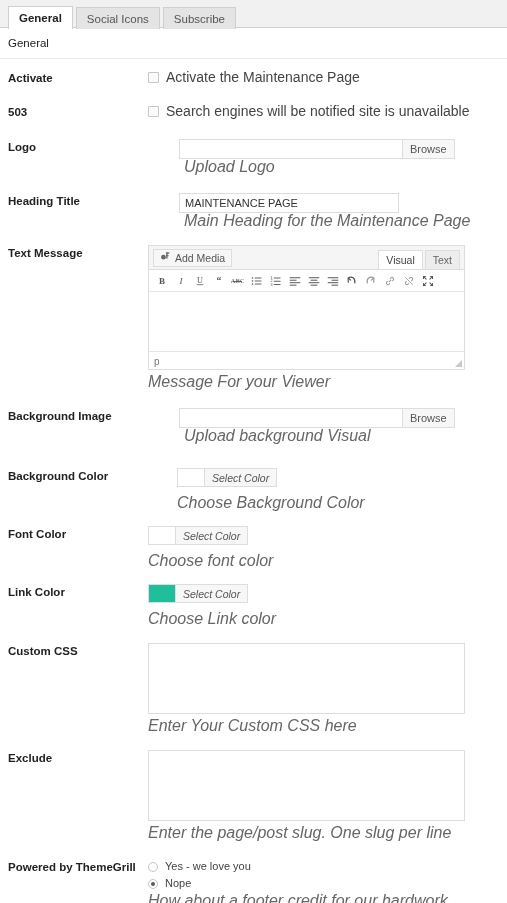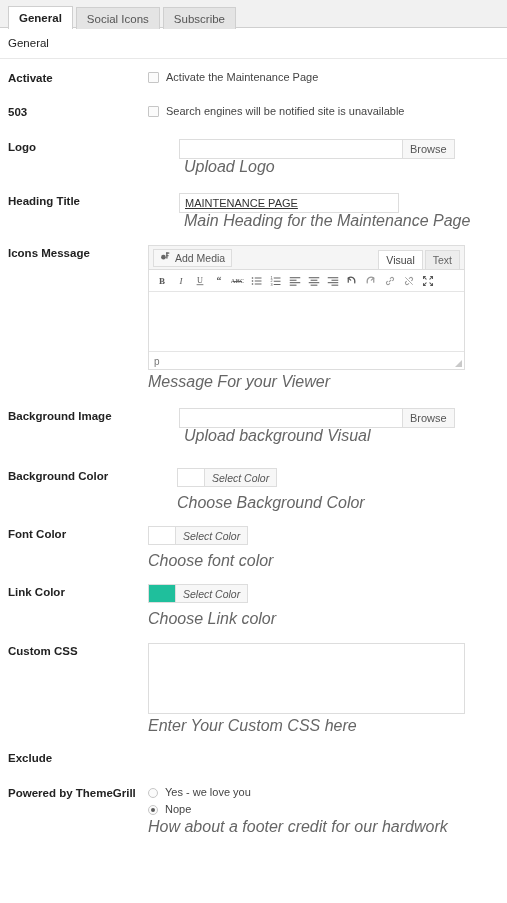--- a/index.html
+++ b/index.html
@@ -93,35 +93,34 @@
   
   .cbline { display: flex; align-items: center; }
   .cbox {
     width: 11px; height: 11px;
     border: 1px solid #c6c6c6;
     background: #fbfbfb;
     flex: 0 0 11px;
     margin-right: 7px;
     border-radius: 1px;
   }
-  .cblabel { font-size: 11px; color: #444; }
+  .cblabel { font-size: 14px; color: #444; }
 
   
   .inline-row { display: flex; align-items: flex-start; flex-wrap: wrap; margin-left: 31px; }
   .txt {
     height: 20px;
     border: 1px solid #ddd;
     background: #fff;
     font-family: "Liberation Sans", sans-serif;
     font-size: 11px;
     color: #333;
     padding: 0 5px;
     outline: none;
     border-radius: 0;
-    text-decoration: underline;
   }
   .txt.w-file { width: 224px; }
   .txt.w-head { width: 220px; }
   .browse {
     height: 20px;
     line-height: 19px;
     padding: 0 7px;
     font-size: 11px;
     color: #555;
     background: #f7f7f7;
@@ -304,21 +303,21 @@
     <div class="label">Heading Title</div>
     <div class="field">
       <div class="inline-row">
         <input class="txt w-head" type="text" value="MAINTENANCE PAGE" style="">
         <span class="desc inline">Main Heading for the Maintenance Page</span>
       </div>
     </div>
   </div>
 
   <div class="row" style="padding-top:17px;">
-    <div class="label">Icons Message</div>
+    <div class="label">Text Message</div>
     <div class="field">
       <div class="editor">
         <div class="ed-top">
           <span class="addmedia">
             <span>
               <svg width="11" height="11" viewBox="0 0 16 16" fill="#666">
                 <circle cx="5" cy="9" r="3.4"></circle>
                 <rect x="9" y="2" width="2" height="9"></rect>
                 <rect x="9" y="2" width="4.5" height="2"></rect>
                 <rect x="9" y="6" width="3.5" height="1.6"></rect>
@@ -495,20 +494,24 @@
   <div class="row" style="padding-top:17px;">
     <div class="label">Custom CSS</div>
     <div class="field">
       <div class="ta"></div>
       <span class="desc block">Enter Your Custom CSS here</span>
     </div>
   </div>
 
   <div class="row" style="padding-top:17px;">
     <div class="label">Exclude</div>
+    <div class="field">
+      <div class="ta"></div>
+      <span class="desc block">Enter the page/post slug. One slug per line</span>
+    </div>
   </div>
 
   <div class="row" style="padding-top:19px;">
     <div class="label">Powered by ThemeGrill</div>
     <div class="field">
       <label class="radline">
         <span class="radio"></span>
         <span class="radlabel">Yes - we love you</span>
       </label>
       <label class="radline">

